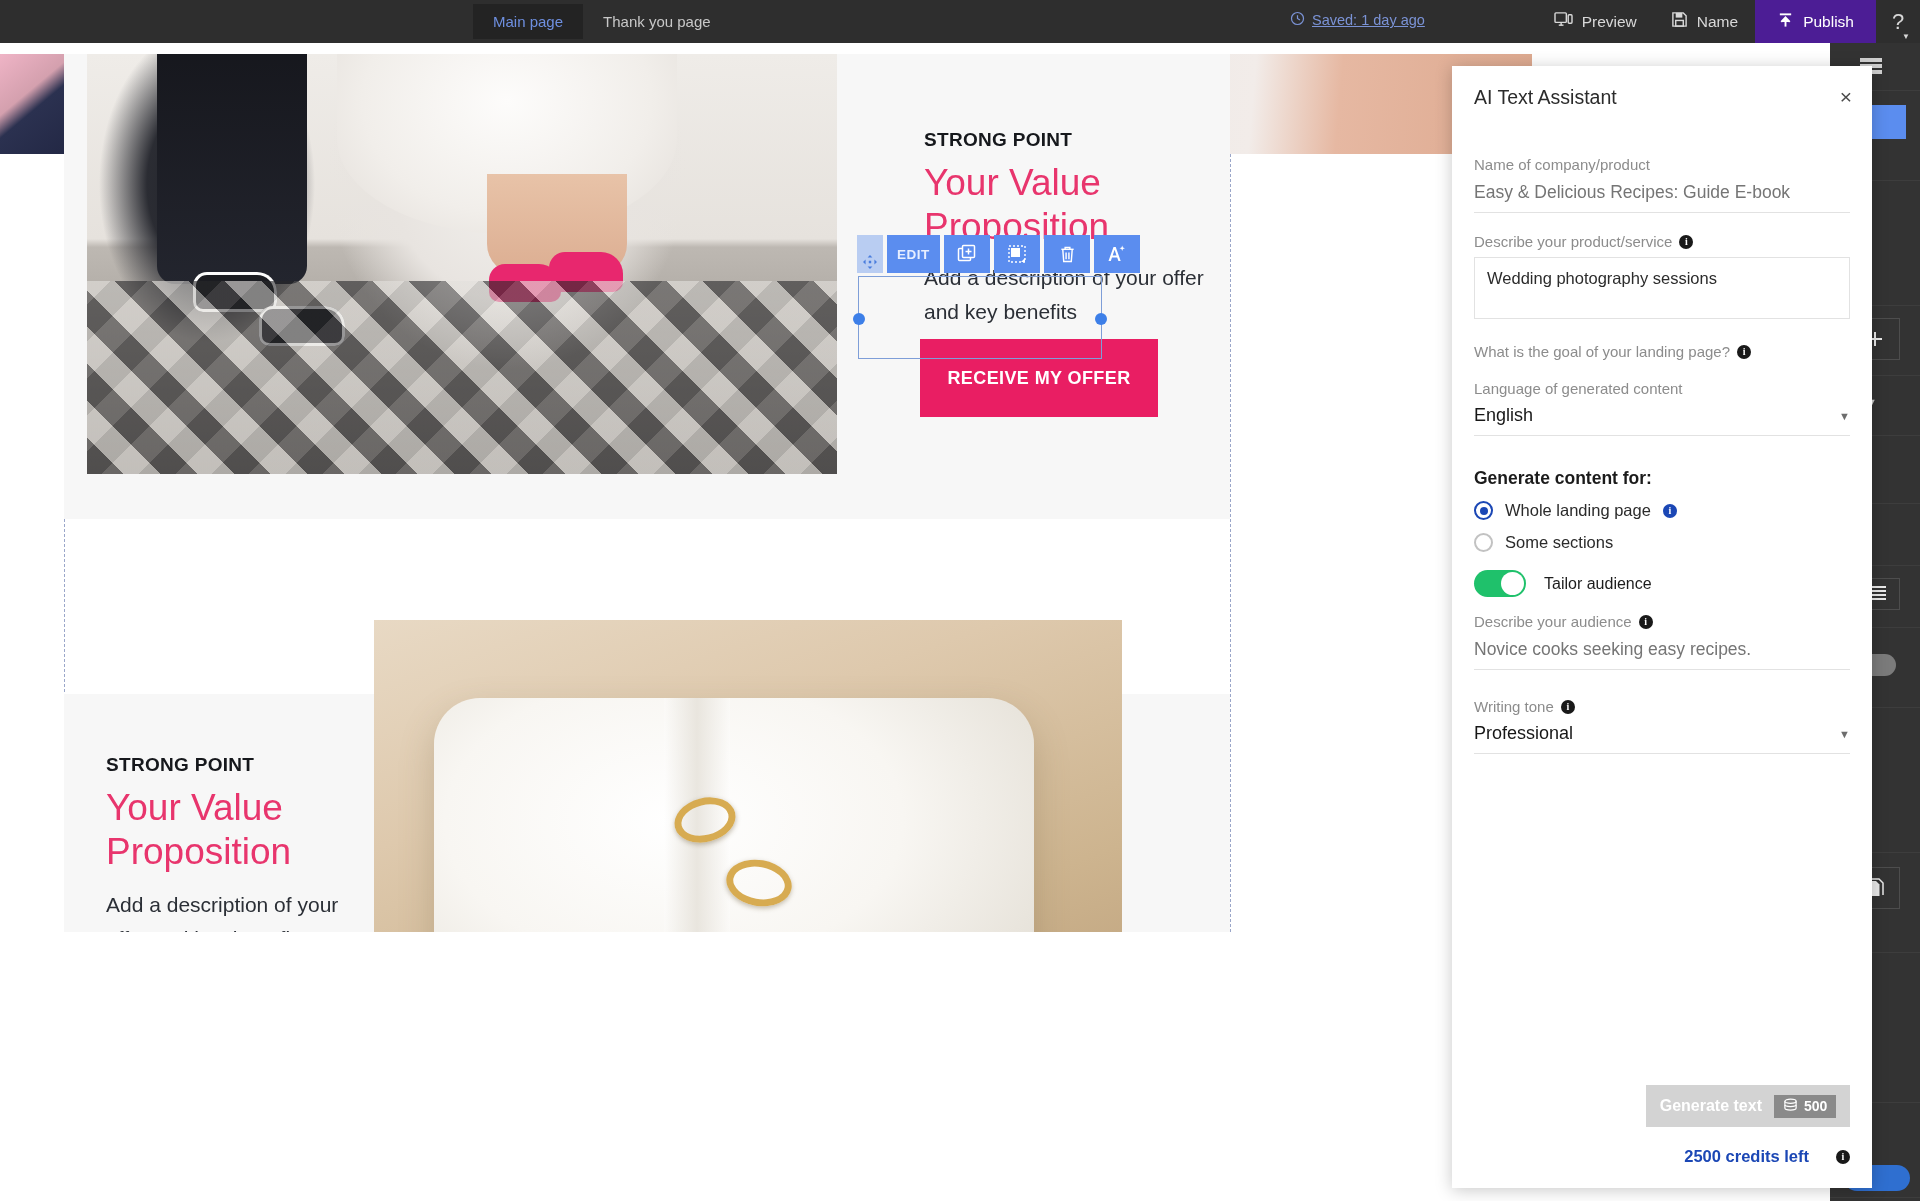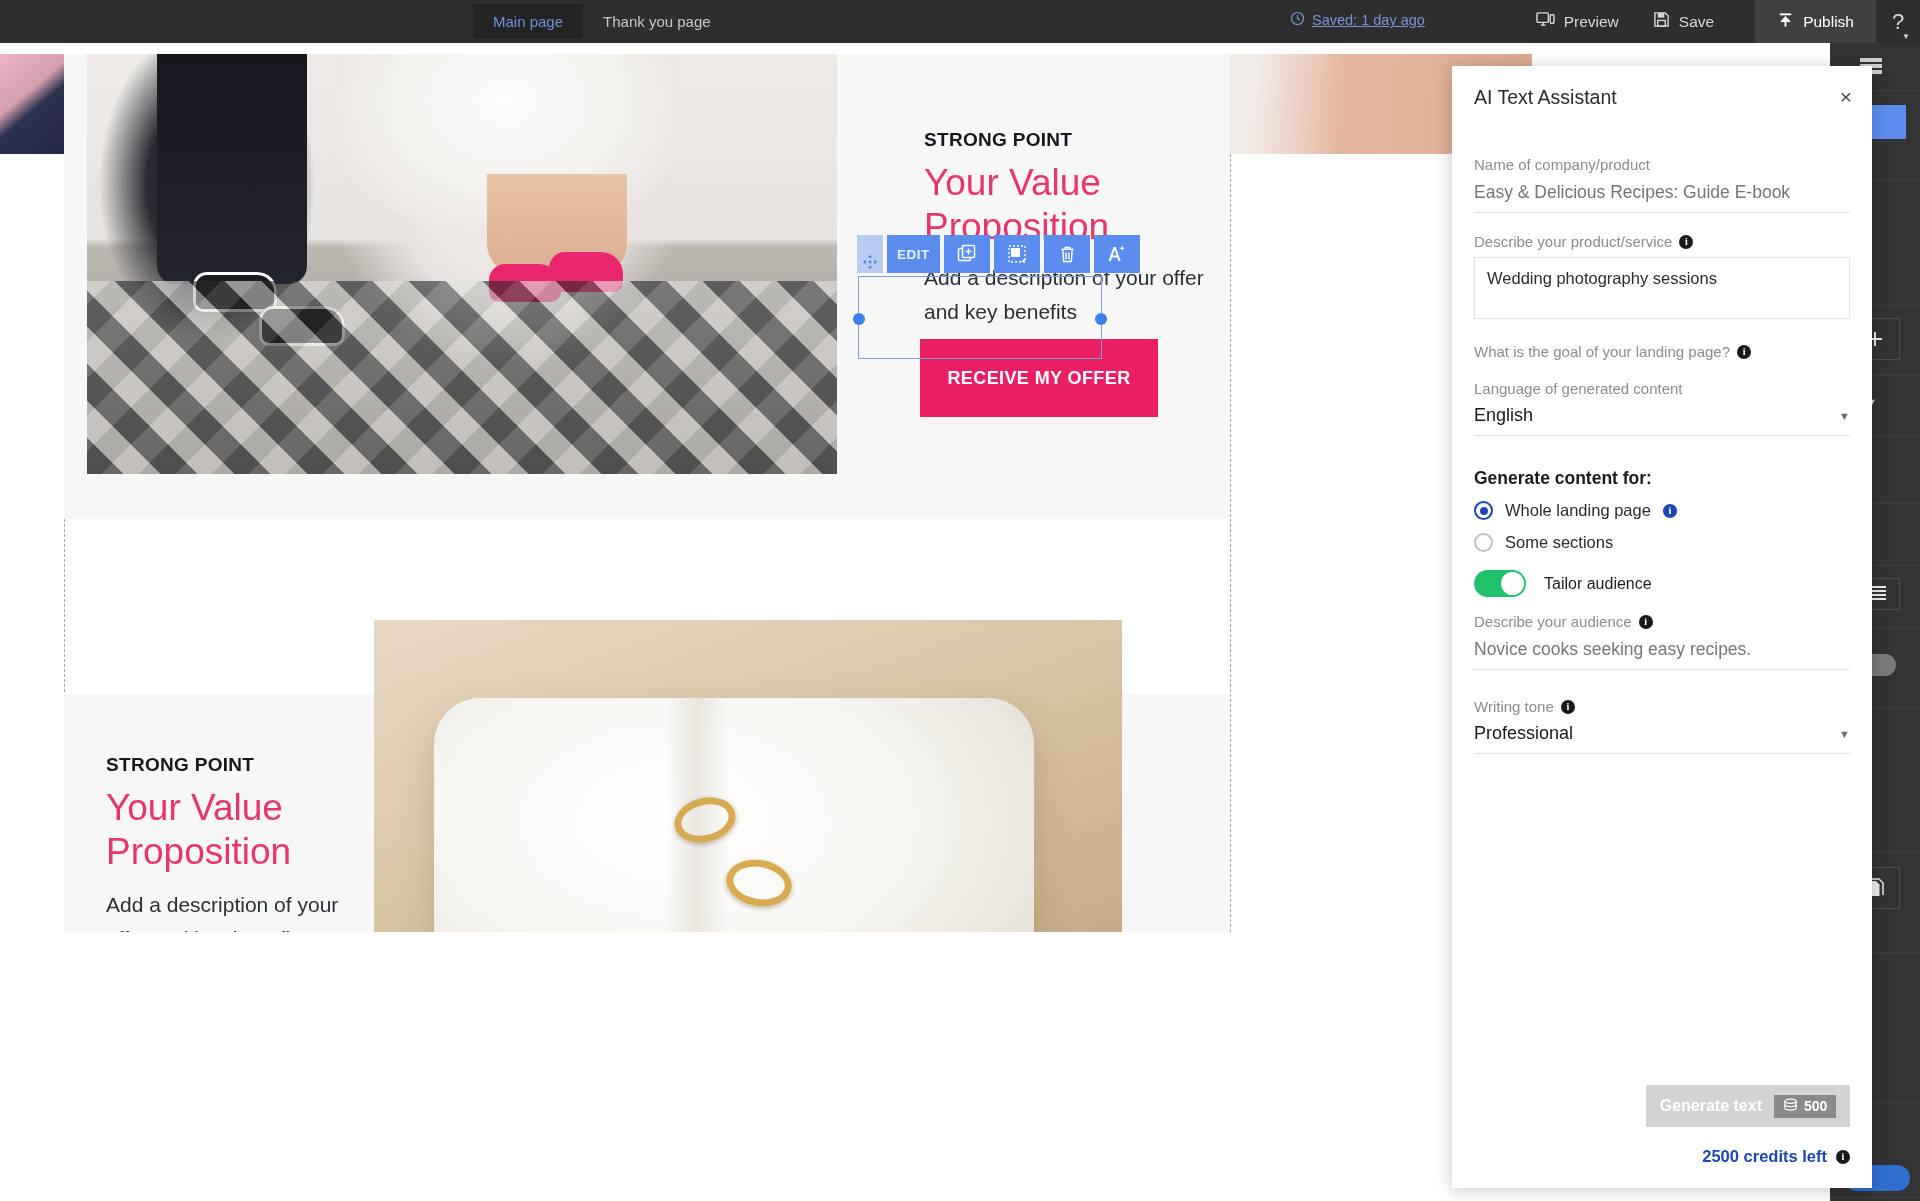--- a/index.html
+++ b/index.html
@@ -30,21 +30,21 @@
     display: flex; align-items: center; gap: 7px;
     color: #7b93d6; font-size: 14.5px; cursor: pointer;
   }
   .saved-link .lbl { text-decoration: underline; }
 
   .tb-actions { position: absolute; right: 0; top: 0; height: 43px; display: flex; align-items: stretch; }
   .tb-btn {
     display: flex; align-items: center; gap: 9px;
     padding: 0 17px; color: #d8d8d8; font-size: 15.5px; cursor: pointer;
   }
-  .tb-btn.publish { background: #404040; color: #fff; padding: 0 22px; margin-left: 24px; }
+  .tb-btn.publish { background: #4c1d95; color: #fff; padding: 0 22px; }
   .tb-help { display: flex; align-items: center; justify-content: center; width: 44px; color: #d8d8d8; font-size: 22px; cursor: pointer; position: relative;}
   .tb-help .caret { position: absolute; bottom: 2px; right: 10px; font-size: 8px; }
 
   
   #canvas-area {
     position: absolute; top: 54px; left: 0;
     width: 1830px; height: 878px;
     background: #fff; overflow: hidden;
   }
   .guide-v { position: absolute; top: 0; bottom: 0; width: 0; border-left: 1px dashed #9aa6c9; }
@@ -236,21 +236,21 @@
     width: 204px; height: 42px; margin-left: auto; margin-right: 0;
     background:#d3d3d3; color:#ffffff; display:flex; align-items:center; justify-content:center;
     gap: 12px; font-size:16px; font-weight:600; cursor:not-allowed;
   }
   .credit-chip {
     background:#8a8a8a; color:#fff; font-size:14px; font-weight:bold;
     padding: 3px 9px; display:flex; align-items:center; gap:6px;text-align:center;
   }
   .credits-left {
     margin-top: 20px; text-align:right; color:#1b47b5; font-weight:bold; font-size:16.5px;
-    display:flex; align-items:center; justify-content:flex-end; gap:9px; cursor:pointer;
+    display:flex; align-items:center; justify-content:flex-end; gap:27px; cursor:pointer;
   }
   .spacer { height: 8px; }
 </style>
 </head>
 <body>
 
 <div id="topbar">
 
   <div class="page-tabs">
     <div class="page-tab active">Main page</div>
@@ -281,21 +281,21 @@
     </div>
 
     <div class="tb-btn">
       <span>
         <svg width="17" height="17" viewBox="0 0 18 18" fill="none" stroke="#d8d8d8" stroke-width="1.5">
           <path d="M2 2h11l3 3v11H2z"></path>
             <rect x="5" y="2" width="7" height="5" fill="#d8d8d8" stroke="none"></rect>
           <rect x="5" y="10" width="8" height="6"></rect>
         </svg>
       </span>
-      <span>Save</span>
+      <span>Name</span>
     </div>
 
     <div class="tb-btn publish">
       <span>
         <svg width="17" height="18" viewBox="0 0 18 18" fill="none" stroke="#ffffff" stroke-width="2">
           <path d="M3 3h12"></path>
             <path d="M9 16V7"></path>
             <path d="M4.5 11L9 6.3 13.5 11" fill="#fff"></path>
         </svg>
       </span>

